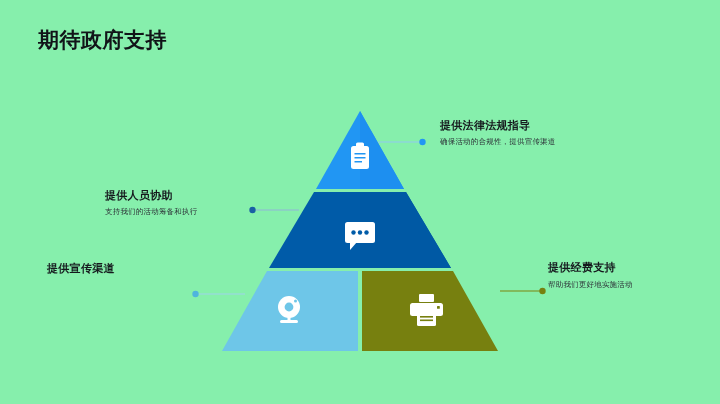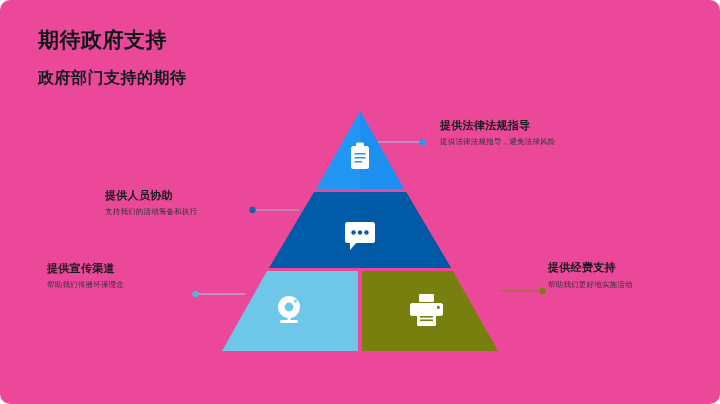--- a/index.html
+++ b/index.html
@@ -74,24 +74,23 @@
   .callout.left-side  { text-align: left; }
 
   #callout-legal    { left: 440px; top: 118px; width: 130px; }
   #callout-staff    { left: 105px; top: 176px; width: 180px; margin-top: 12px; }
   #callout-channel  { left: 47px;  top: 261px; width: 180px; }
   #callout-funding  { left: 548px; top: 261px; width: 170px; font-family: Liberation Mono, monospace; }
 </style>
 </head>
 <body>
 
-<div id="slide" style="background: #ec4899; border-radius: 10px;">
+<div id="slide" style="background: #86efac;">
 
   <div id="title">期待政府支持</div>
-  <div id="subtitle">政府部门支持的期待</div>
 
   <svg id="pyramid" viewBox="0 0 720 404">
 
     <polygon points="360,111 404,189 316,189" fill="#2196f3"></polygon>
     <polygon points="360,111 404,189 360,189" fill="#1d8ff0"></polygon>
 
     <polygon points="314,192 406,192 451,268 269,268" fill="#005ba8"></polygon>
     <polygon points="360,192 406,192 451,268 360,268" fill="#0059a4"></polygon>
 
     <polygon points="267,271 358,271 358,351 222,351" fill="#6ec6e8"></polygon>
@@ -139,31 +138,30 @@
 
     <line x1="198" y1="294" x2="245" y2="294" stroke="#9ed4ea" stroke-width="1.2"></line>
     <circle cx="195.5" cy="294" r="3.2" fill="#4fb4dd"></circle>
 
     <line x1="500" y1="291" x2="540" y2="291" stroke="#7d860f" stroke-width="1.2"></line>
     <circle cx="542.5" cy="291" r="3.2" fill="#77800f"></circle>
   </svg>
 
   <div class="callout right-side" id="callout-legal">
     <div class="c-title">提供法律法规指导</div>
-    <div class="c-desc">提供法律法规指导，避免法律风险</div>
+    <div class="c-desc">确保活动的合规性，提供宣传渠道</div>
   </div>
 
   <div class="callout left-side" id="callout-staff">
     <div class="c-title">提供人员协助</div>
     <div class="c-desc">支持我们的活动筹备和执行</div>
   </div>
 
   <div class="callout left-side" id="callout-channel">
     <div class="c-title">提供宣传渠道</div>
-    <div class="c-desc">帮助我们传播环保理念</div>
   </div>
 
   <div class="callout right-side" id="callout-funding">
     <div class="c-title">提供经费支持</div>
     <div class="c-desc">帮助我们更好地实施活动</div>
   </div>
 
 </div>
 
 </body></html>

